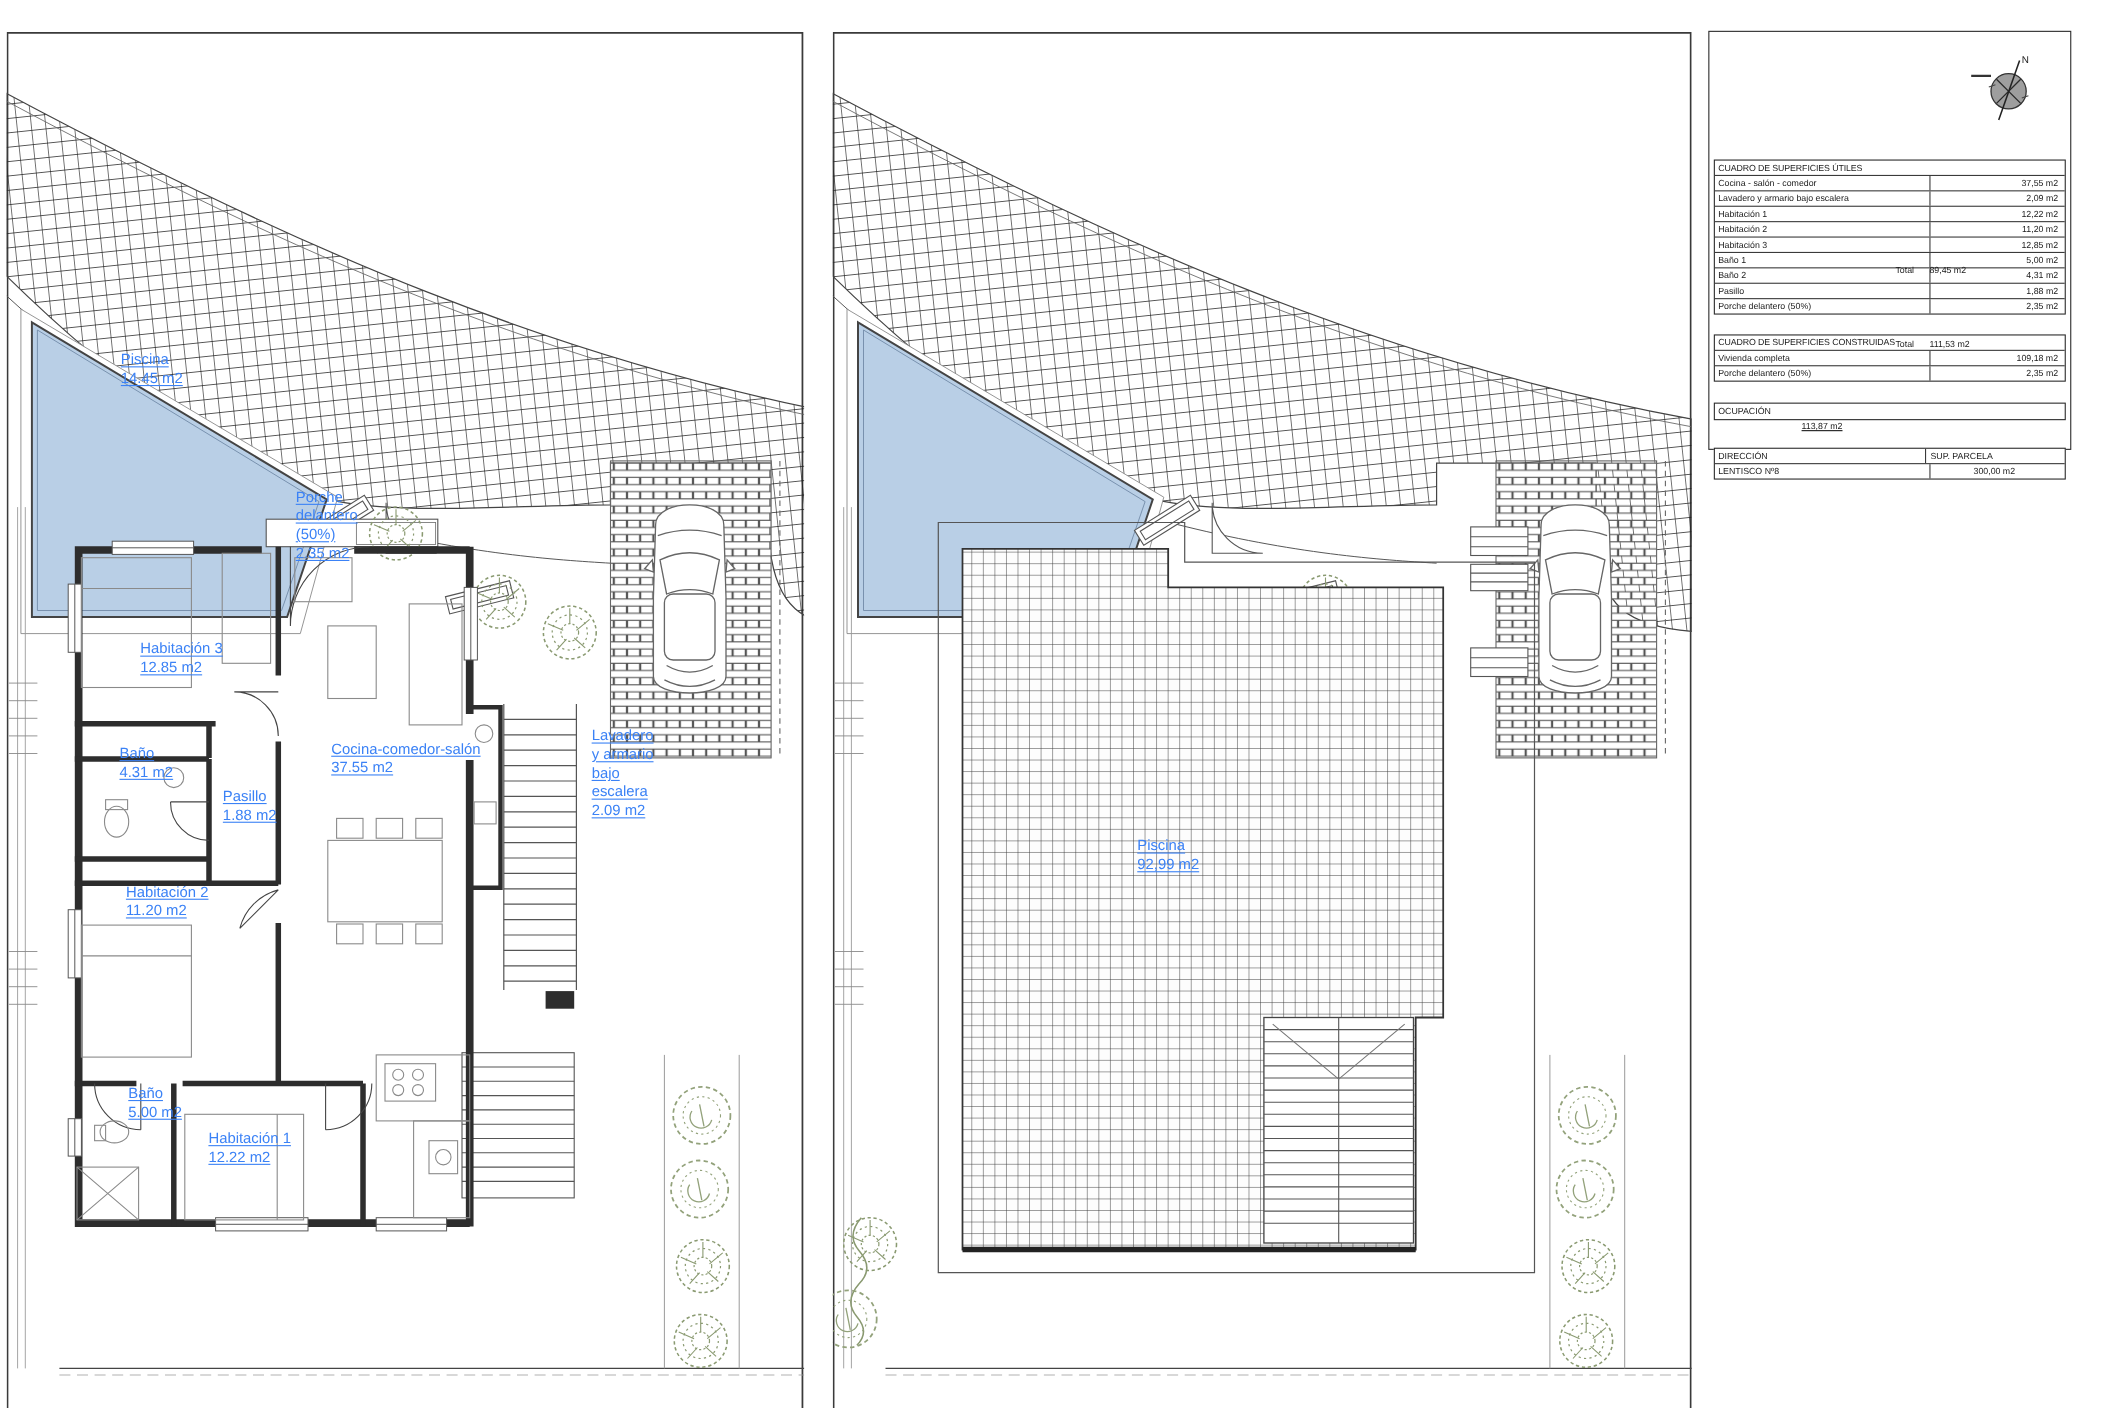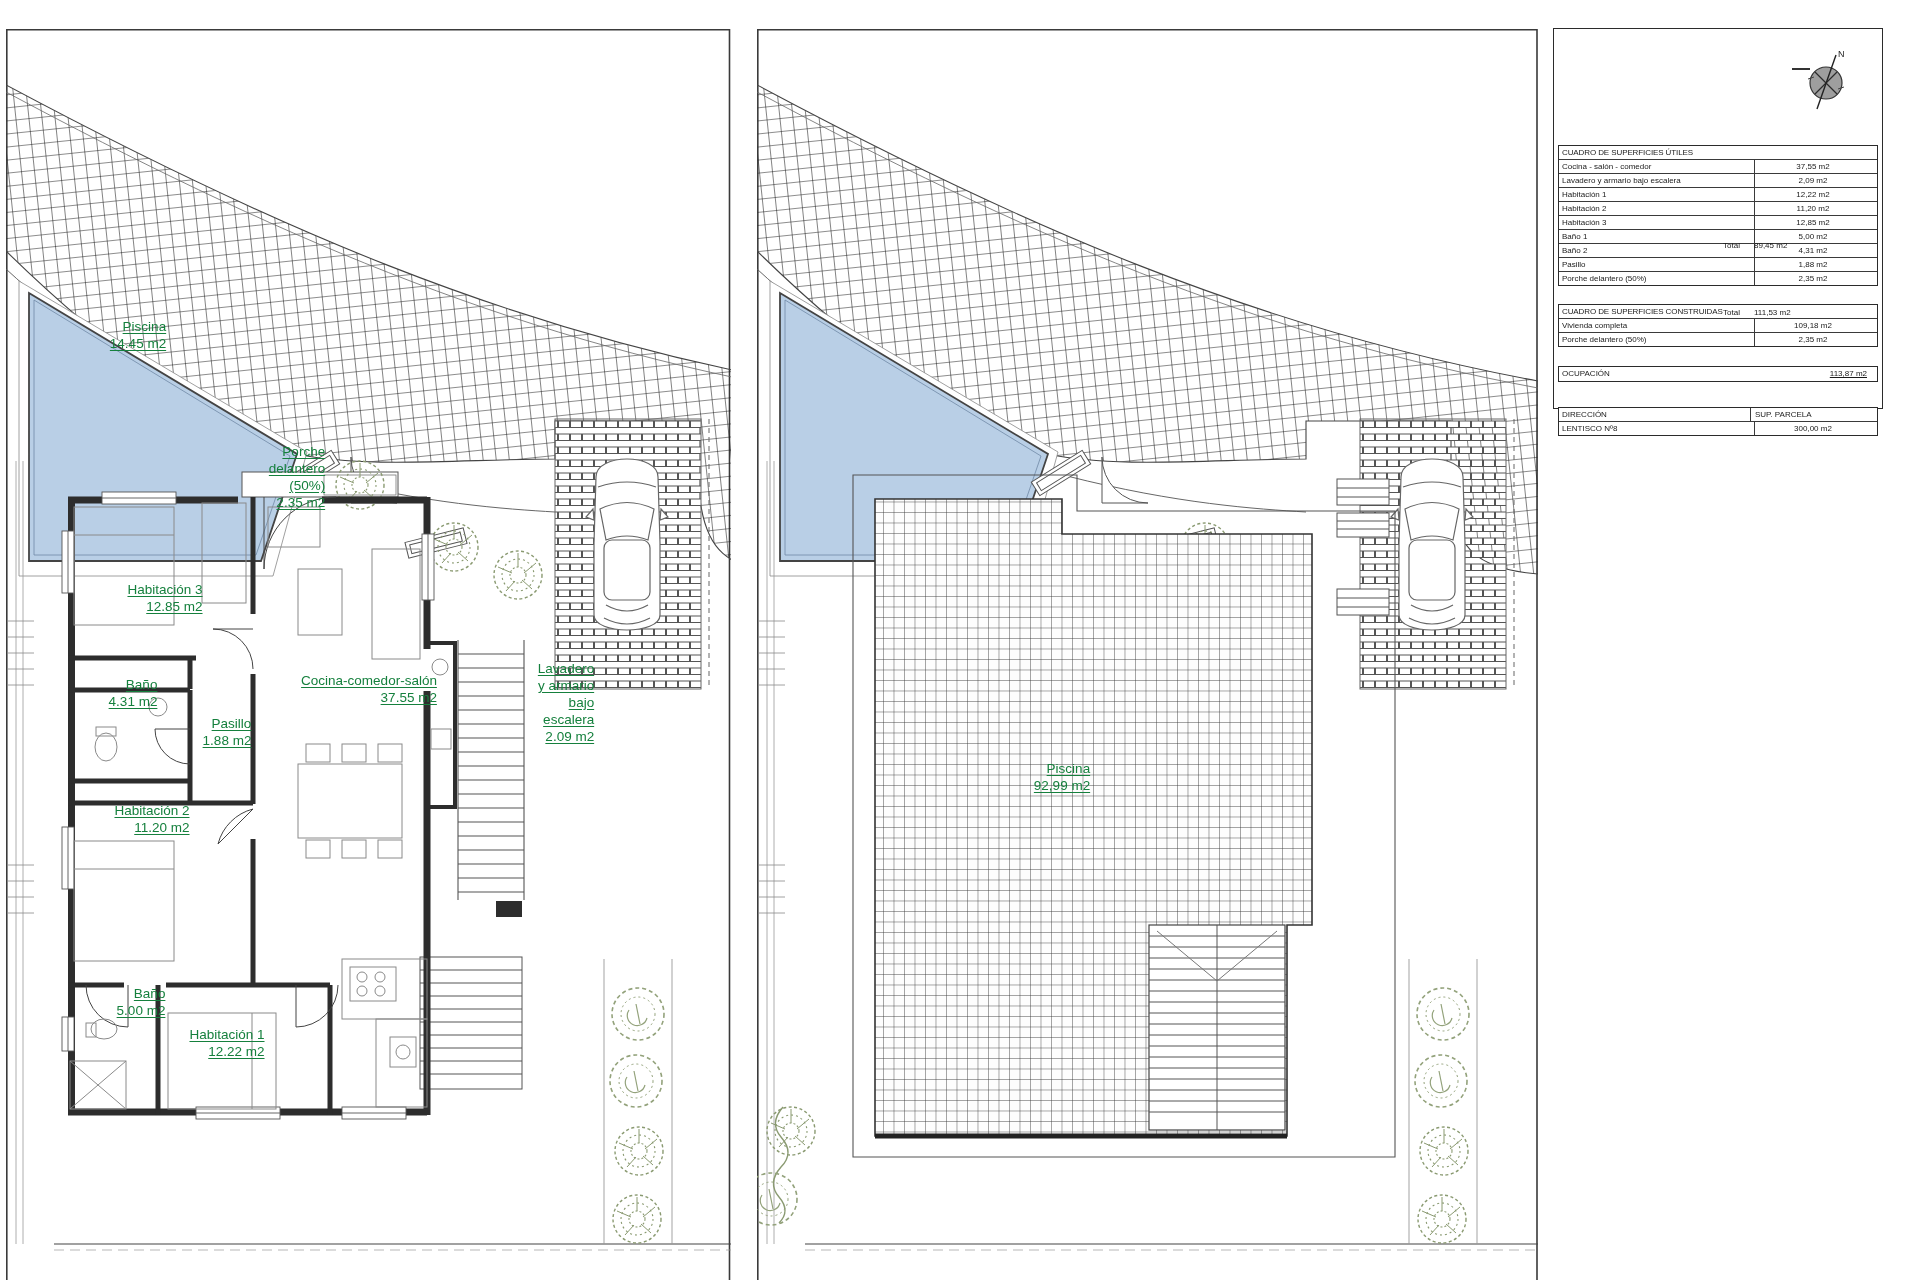--- a/index.html
+++ b/index.html
@@ -1,36 +1,36 @@
 <!DOCTYPE html>
 <html><head>
 <meta charset="utf-8">
 <style>
   html,body{margin:0;padding:0;background:#fff;}
   #stage{position:relative;width:1920px;height:1280px;background:#fff;overflow:hidden;
          font-family:"Liberation Sans",sans-serif;}
   svg{display:block;}
   .plan{position:absolute;top:29px;}
   
-  .plabel{position:absolute;transform:translateX(-50%);text-align:right;
-          font:400 13.5px/17px "Liberation Sans",sans-serif;color:#15803d;z-index:5;}
+  .plabel{position:absolute;transform:translateX(-50%);text-align:left;
+          font:400 13.5px/17px "Liberation Sans",sans-serif;color:#3b82f6;z-index:5;}
   .plabel span{display:block;text-decoration:underline;text-underline-offset:2px;white-space:nowrap;}
   
   #panel{position:absolute;left:1553px;top:28px;width:328px;height:379px;
          border:1.6px solid #2b2b2b;background:#fff;font-size:8px;color:#1a1a1a;}
   .tbl{position:absolute;left:4px;width:318px;border:1px solid #2b2b2b;background:#fff;margin-top:40px;}
   .trow{display:flex;height:13px;line-height:13px;border-top:0.8px solid #3a3a3a;}
   .trow:first-child{border-top:none;}
   .thead{height:13px;line-height:13px;padding-left:3px;letter-spacing:-0.1px;}
   .tlabel{flex:1;padding-left:3px;border-right:0.8px solid #3a3a3a;overflow:hidden;white-space:nowrap;}
-  .tval{width:116px;text-align:center;padding-right:6px;white-space:nowrap;}
+  .tval{width:116px;text-align:right;padding-right:6px;white-space:nowrap;}
   .totrow{position:absolute;left:4px;width:318px;display:flex;height:13px;line-height:13px;}
   .totlbl{flex:1;text-align:right;padding-right:14px;}
   .totval{width:116px;padding-right:6px;}
-  .onerow{display:flex;height:14px;line-height:14px;}
+  .onerow{display:flex;height:14px;line-height:14px;flex-direction:column;}
   .olabel{flex:1;padding-left:3px;}
   .oval{width:116px;text-align:right;padding-right:10px;text-decoration:underline;}
 </style>
 </head>
 <body>
 
 <div id="stage">
 
   <svg width="0" height="0" style="position:absolute" aria-hidden="true">
     <defs>

